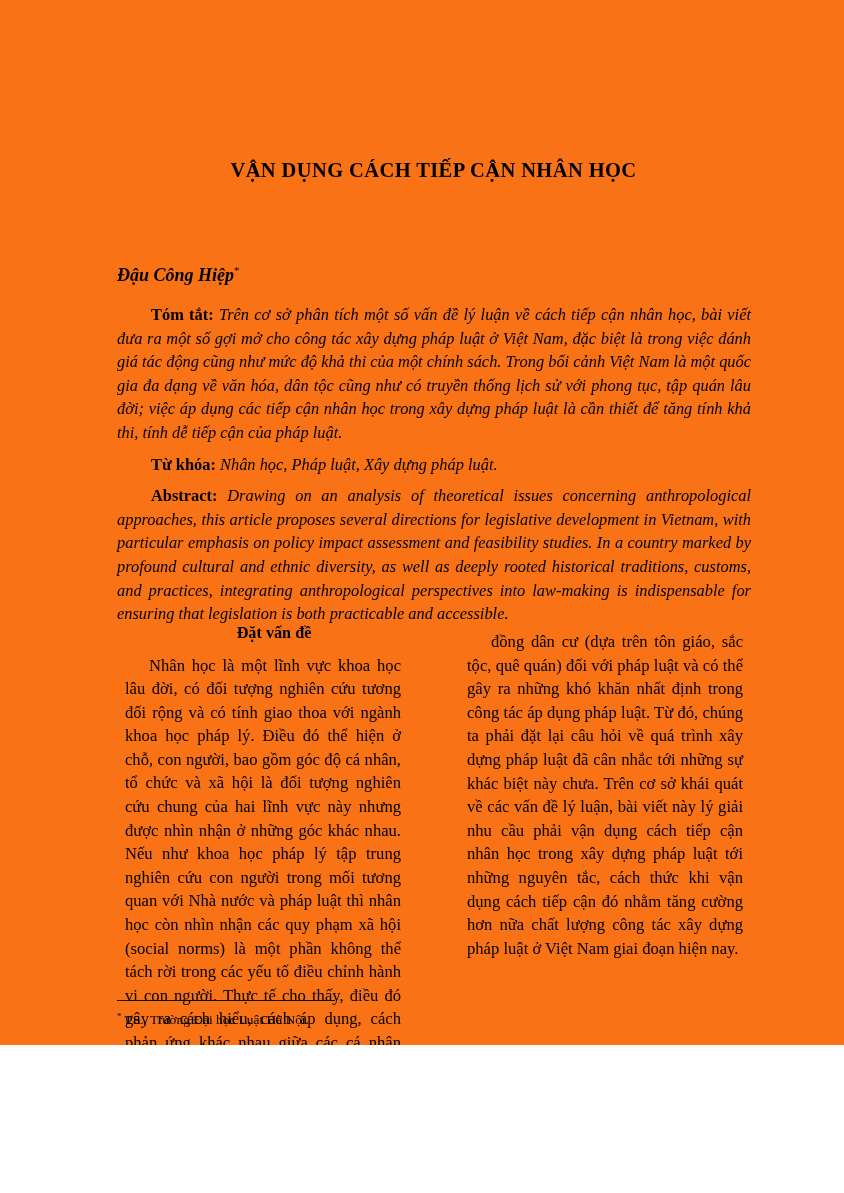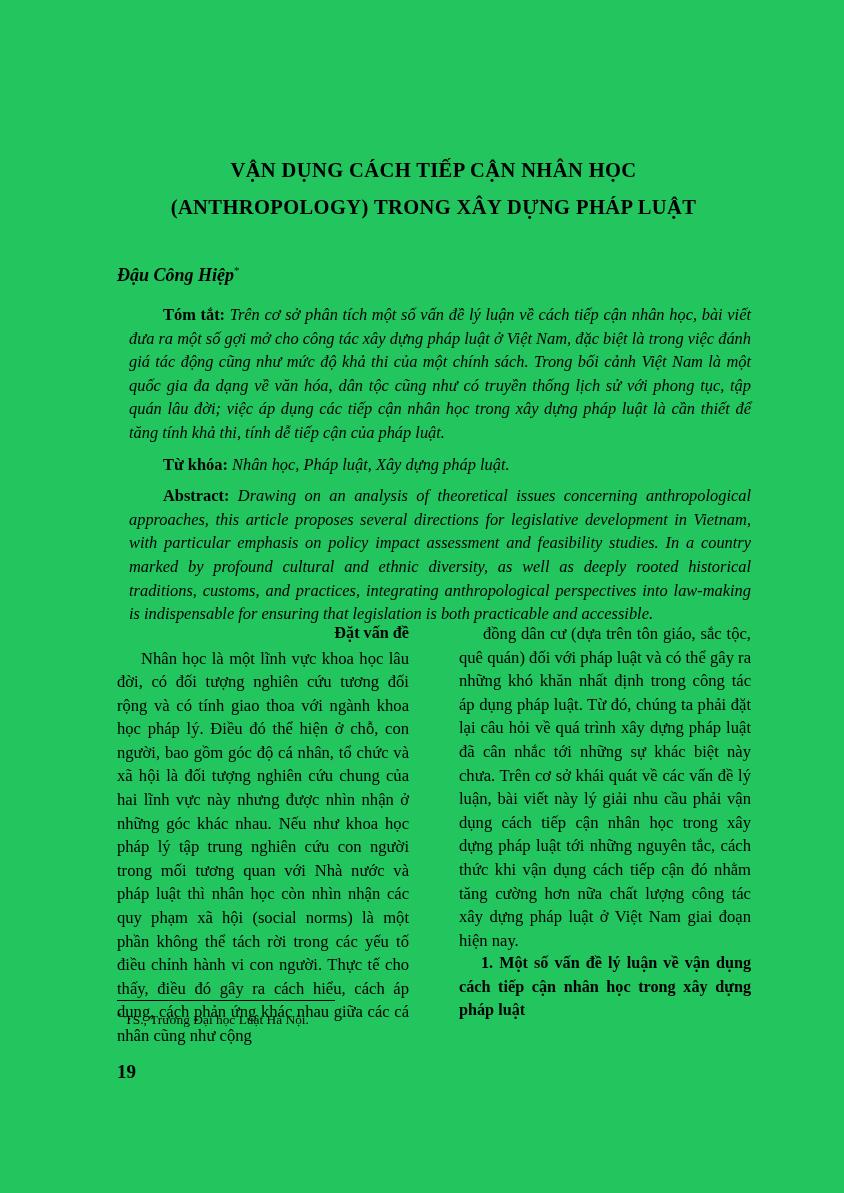--- a/index.html
+++ b/index.html
@@ -3,22 +3,22 @@
 <meta charset="utf-8">
 <style>
   html, body {
     margin: 0;
     padding: 0;
     background: #ffffff;
   }
   .page {
     position: relative;
     width: 844px;
-    height: 1193px;
-    background: #22c55e;
+    height: 1045px;
+    background: #f97316;
     font-family: "Liberation Serif", "DejaVu Serif", serif;
     color: #000000;
     overflow: hidden;
     box-sizing: border-box;
   }
 
   
   .title-block {
     position: absolute;
     left: 117px;
@@ -56,21 +56,21 @@
     left: 117px;
     top: 303px;
     width: 634px;
   }
   .abs-para {
     font-size: 16.4px;
     line-height: 23.6px;
     text-align: justify;
     text-justify: inter-word;
     font-style: italic;
-    margin: 0 0 0 12px;
+    margin: 0 0 0 0;
     text-indent: 34px;
   }
   .abs-para.tight {
     text-indent: 34px;
   }
   .abs-para .lbl {
     font-weight: bold;
     font-style: normal;
   }
   .gap-sm { height: 8px; }
@@ -90,31 +90,31 @@
   }
   .col-left { left: 0; }
   .col-right { left: 342px; }
 
   .col h2.sec-head {
     font-size: 16.2px;
     font-weight: bold;
     margin: 0 0 1px 0;
     line-height: 23.5px;
     text-indent: 22px;
-    text-align: right;
+    text-align: center;
   }
   .col h2.sec-head.numbered {
     text-indent: 22px;
     text-align: justify;
     text-justify: inter-word;
   }
   .col p.body {
     font-size: 16.6px;
     line-height: 23.6px;
-    margin: 0;
+    margin: 8px;
     text-align: justify;
     text-justify: inter-word;
     text-indent: 24px;
     hyphens: none;
   }
 
   
   .footnote {
     position: absolute;
     left: 117px;
@@ -147,21 +147,20 @@
     font-weight: bold;
   }
 </style>
 </head>
 <body>
 
 <div class="page">
 
   <div class="title-block">
     <div class="title-line">VẬN DỤNG CÁCH TIẾP CẬN NHÂN HỌC</div>
-    <div class="title-line">(ANTHROPOLOGY) TRONG XÂY DỰNG PHÁP LUẬT</div>
   </div>
 
   <div class="author-line">
     <span>Đậu Công Hiệp</span><span class="star">*</span>
   </div>
 
   <div class="abstract-region">
 
     <p class="abs-para"><span class="lbl">Tóm tắt:</span><span> Trên cơ sở phân tích một số vấn đề lý luận về cách tiếp cận nhân học, bài viết đưa ra một số gợi mở cho công tác xây dựng pháp luật ở Việt Nam, đặc biệt là trong việc đánh giá tác động cũng như mức độ khả thi của một chính sách. Trong bối cảnh Việt Nam là một quốc gia đa dạng về văn hóa, dân tộc cũng như có truyền thống lịch sử với phong tục, tập quán lâu đời; việc áp dụng các tiếp cận nhân học trong xây dựng pháp luật là cần thiết để tăng tính khả thi, tính dễ tiếp cận của pháp luật.</span></p>
 
@@ -178,21 +177,20 @@
 
   <div class="columns">
 
     <div class="col col-left">
       <h2 class="sec-head">Đặt vấn đề</h2>
       <p class="body">Nhân học là một lĩnh vực khoa học lâu đời, có đối tượng nghiên cứu tương đối rộng và có tính giao thoa với ngành khoa học pháp lý. Điều đó thể hiện ở chỗ, con người, bao gồm góc độ cá nhân, tổ chức và xã hội là đối tượng nghiên cứu chung của hai lĩnh vực này nhưng được nhìn nhận ở những góc khác nhau. Nếu như khoa học pháp lý tập trung nghiên cứu con người trong mối tương quan với Nhà nước và pháp luật thì nhân học còn nhìn nhận các quy phạm xã hội (social norms) là một phần không thể tách rời trong các yếu tố điều chỉnh hành vi con người. Thực tế cho thấy, điều đó gây ra cách hiểu, cách áp dụng, cách phản ứng khác nhau giữa các cá nhân cũng như cộng</p>
     </div>
 
     <div class="col col-right">
       <p class="body">đồng dân cư (dựa trên tôn giáo, sắc tộc, quê quán) đối với pháp luật và có thể gây ra những khó khăn nhất định trong công tác áp dụng pháp luật. Từ đó, chúng ta phải đặt lại câu hỏi về quá trình xây dựng pháp luật đã cân nhắc tới những sự khác biệt này chưa. Trên cơ sở khái quát về các vấn đề lý luận, bài viết này lý giải nhu cầu phải vận dụng cách tiếp cận nhân học trong xây dựng pháp luật tới những nguyên tắc, cách thức khi vận dụng cách tiếp cận đó nhằm tăng cường hơn nữa chất lượng công tác xây dựng pháp luật ở Việt Nam giai đoạn hiện nay.</p>
-      <h2 class="sec-head numbered">1. Một số vấn đề lý luận về vận dụng cách tiếp cận nhân học trong xây dựng pháp luật</h2>
     </div>
 
   </div>
 
   <div class="footnote">
     <div class="footnote-rule"></div>
     <div class="footnote-text"><span class="star">*</span><span> TS., Trường Đại học Luật Hà Nội.</span></div>
   </div>
 
   <div class="page-number">19</div>

